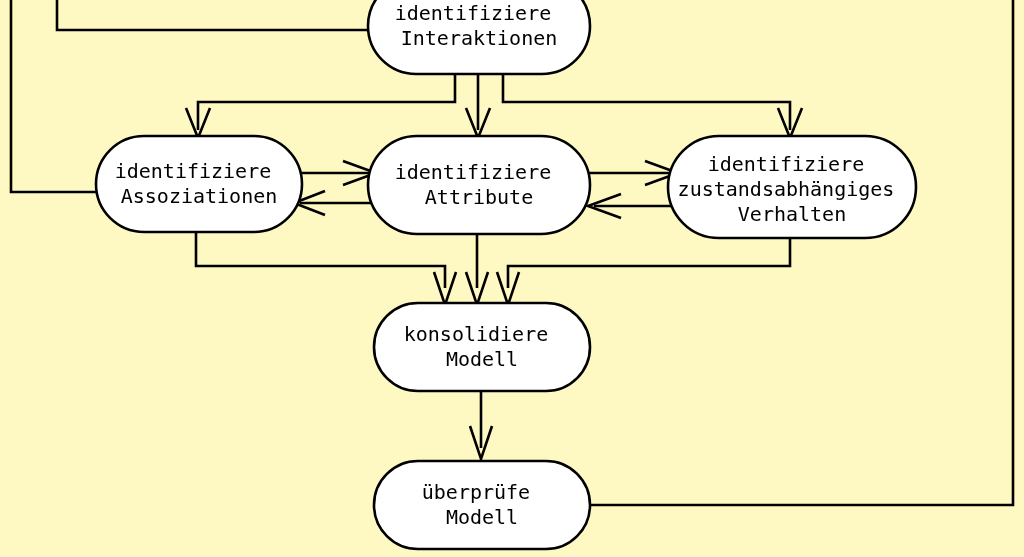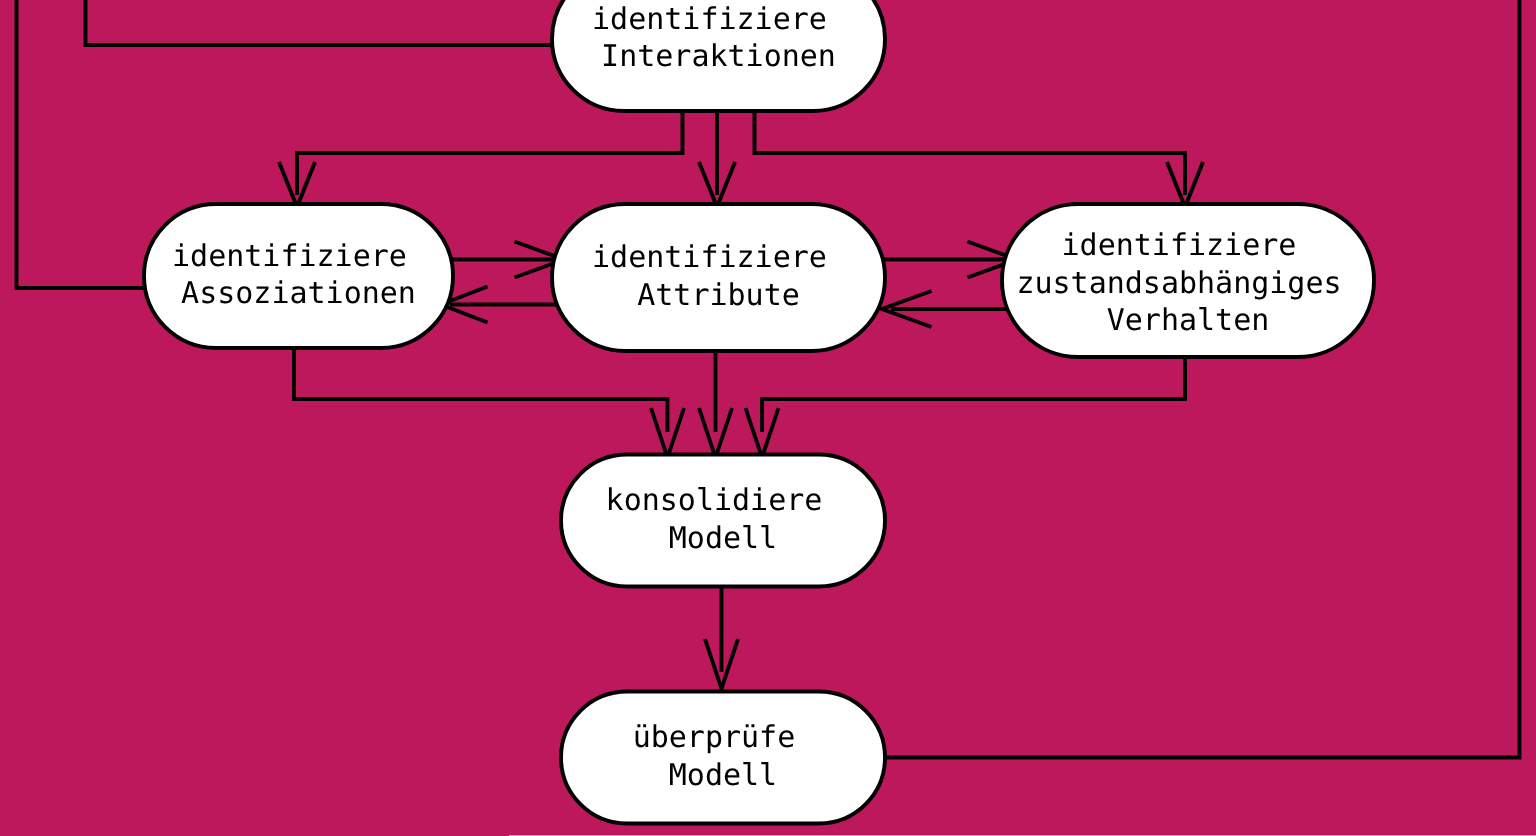--- a/index.html
+++ b/index.html
@@ -10,21 +10,21 @@
   body {
     width: 1024px;
     height: 557px;
     overflow: hidden;
     font-family: "DejaVu Sans Mono", "Liberation Mono", monospace;
   }
   #diagram-root {
     position: relative;
     width: 1024px;
     height: 557px;
-    background: #be185d;
+    background: #fef9c3;
   }
   svg#flowchart {
     display: block;
     width: 1024px;
     height: 557px;
   }
   .node-shape {
     fill: #ffffff;
     stroke: #000000;
     stroke-width: 2.6;

